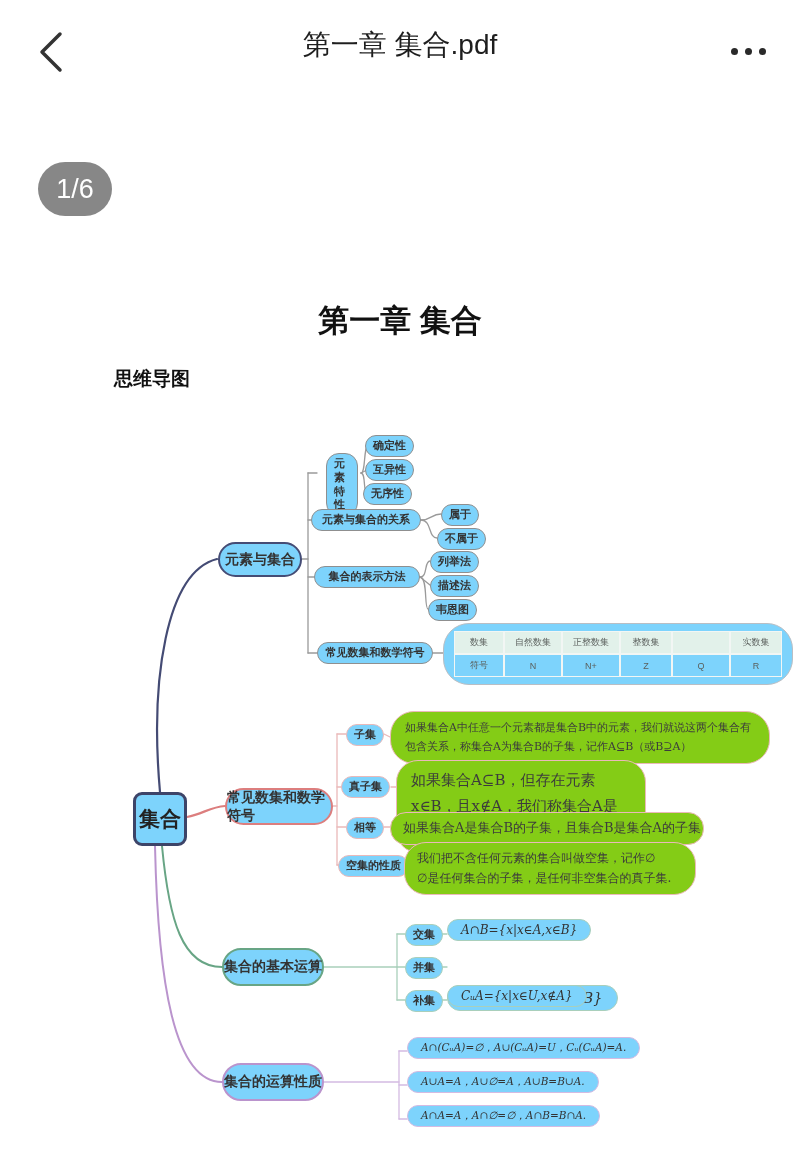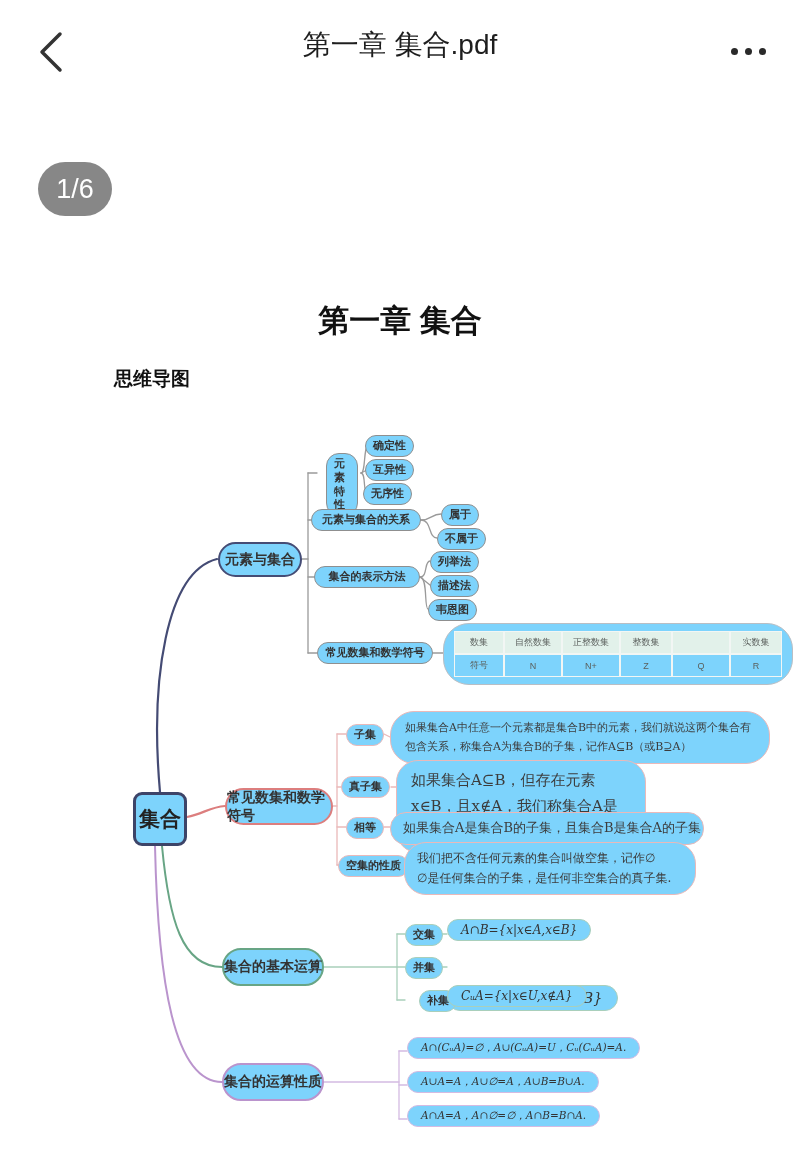--- a/index.html
+++ b/index.html
@@ -34,21 +34,21 @@
   .b1{border-color:#454c75;}
   .b2{border-color:#dc7e7e;}
   .b3{border-color:#68a585;}
   .b4{border-color:#ba94cd;}
   .leaf{border:1.5px solid #8f8f8f;border-radius:11px;font-size:11px;font-weight:bold;color:#333;
     padding:3px 7px;white-space:nowrap;display:inline-block;line-height:1.25;}
   .leaf.two-line{white-space:normal;text-align:left;width:32px;border-radius:13px;margin-left:9px;}
   .leaf.red{border-color:#eab9b9;}
   .leaf.green{border-color:#a9cfbb;}
   .textbox{border:1.5px solid #eab9b9;border-radius:24px;
-    font-family:"DejaVu Serif","Liberation Serif",serif;color:#3c3c3c;background:#7dd3fc;
+    font-family:"DejaVu Serif","Liberation Serif",serif;color:#3c3c3c;background:#84cc16;
     padding:6px 14px;line-height:1.75;}
   .formula{border:1.5px solid #a9cfbb;border-radius:16px;white-space:nowrap;
     font-family:"DejaVu Serif","Liberation Serif",serif;font-style:italic;color:#333;
     padding:3px 13px;display:inline-block;}
   .formula.purple{border-color:#d4bbe2;}
   
   .table-node{border:1.5px solid #b9bec4;border-radius:26px;padding:7px 10px;}
   .ns-table{display:grid;grid-template-columns:50px 58px 58px 52px 58px 52px;grid-auto-rows:23px;}
   .ns-cell{display:flex;align-items:center;justify-content:center;font-size:9px;color:#5a5f5c;
     border:0.5px solid #f2f6f4;}
@@ -183,21 +183,21 @@
     <div class="node textbox" style="left:404px;top:422px;width:292px;font-size:12px;border-radius:22px;padding:5px 12px;box-sizing:border-box;line-height:1.7;">
       <div>我们把不含任何元素的集合叫做空集，记作∅</div>
       <div>∅是任何集合的子集，是任何非空集合的真子集.</div>
     </div>
 
     <div class="node branch b3" style="left:222px;top:528px;width:102px;height:38px;">集合的基本运算</div>
     <div class="node leaf green" style="left:405px;top:504px;">交集</div>
     <div class="node formula" style="left:447px;top:499px;font-size:12px;">A∩B={x|x∈A,x∈B}</div>
     <div class="node leaf green" style="left:405px;top:537px;">并集</div>
     <div class="node formula" style="left:447px;top:529px;font-size:14.5px;border-radius:18px;padding:4px 14px;margin-top:36px;">A∪B={x|x∈A,x∈B}</div>
-    <div class="node leaf green" style="left:405px;top:570px;margin-left:14px;">补集</div>
+    <div class="node leaf green" style="left:405px;top:570px;">补集</div>
     <div class="node formula" style="left:447px;top:565px;font-size:12px;">CᵤA={x|x∈U,x∉A}</div>
 
     <div class="node branch b4" style="left:222px;top:643px;width:102px;height:38px;">集合的运算性质</div>
     <div class="node formula purple" style="left:407px;top:617px;font-size:10.5px;">A∩(CᵤA)=∅，A∪(CᵤA)=U，Cᵤ(CᵤA)=A.</div>
     <div class="node formula purple" style="left:407px;top:651px;font-size:10.5px;">A∪A=A，A∪∅=A，A∪B=B∪A.</div>
     <div class="node formula purple" style="left:407px;top:685px;font-size:10.5px;">A∩A=A，A∩∅=∅，A∩B=B∩A.</div>
 
   </div>
 </div>
 

